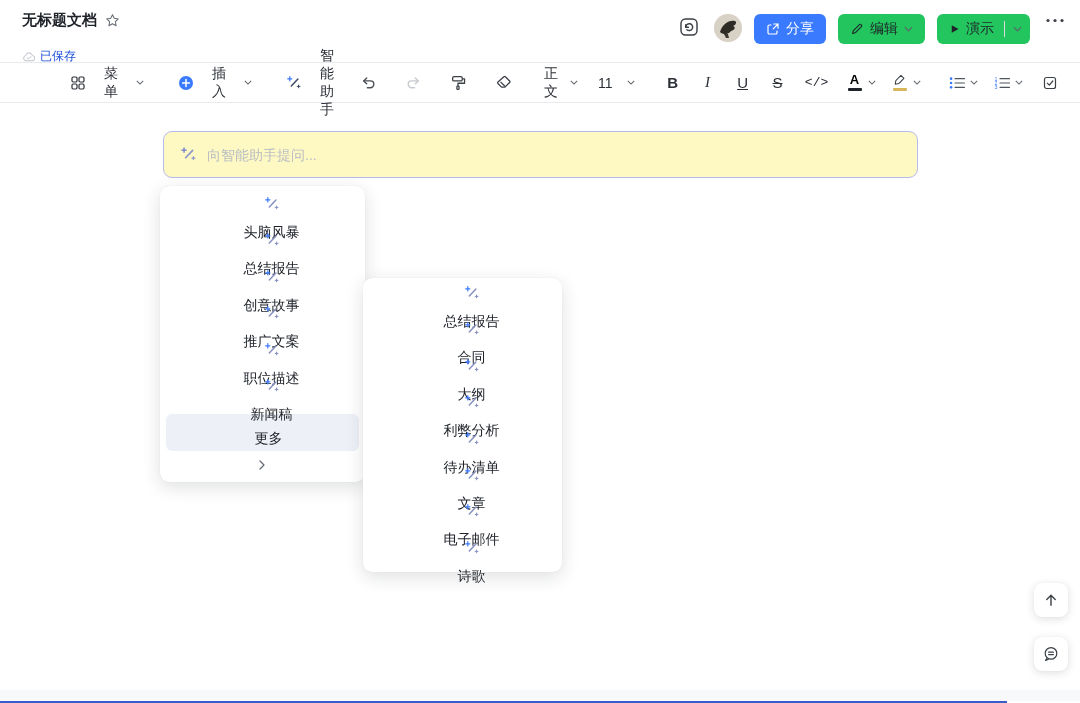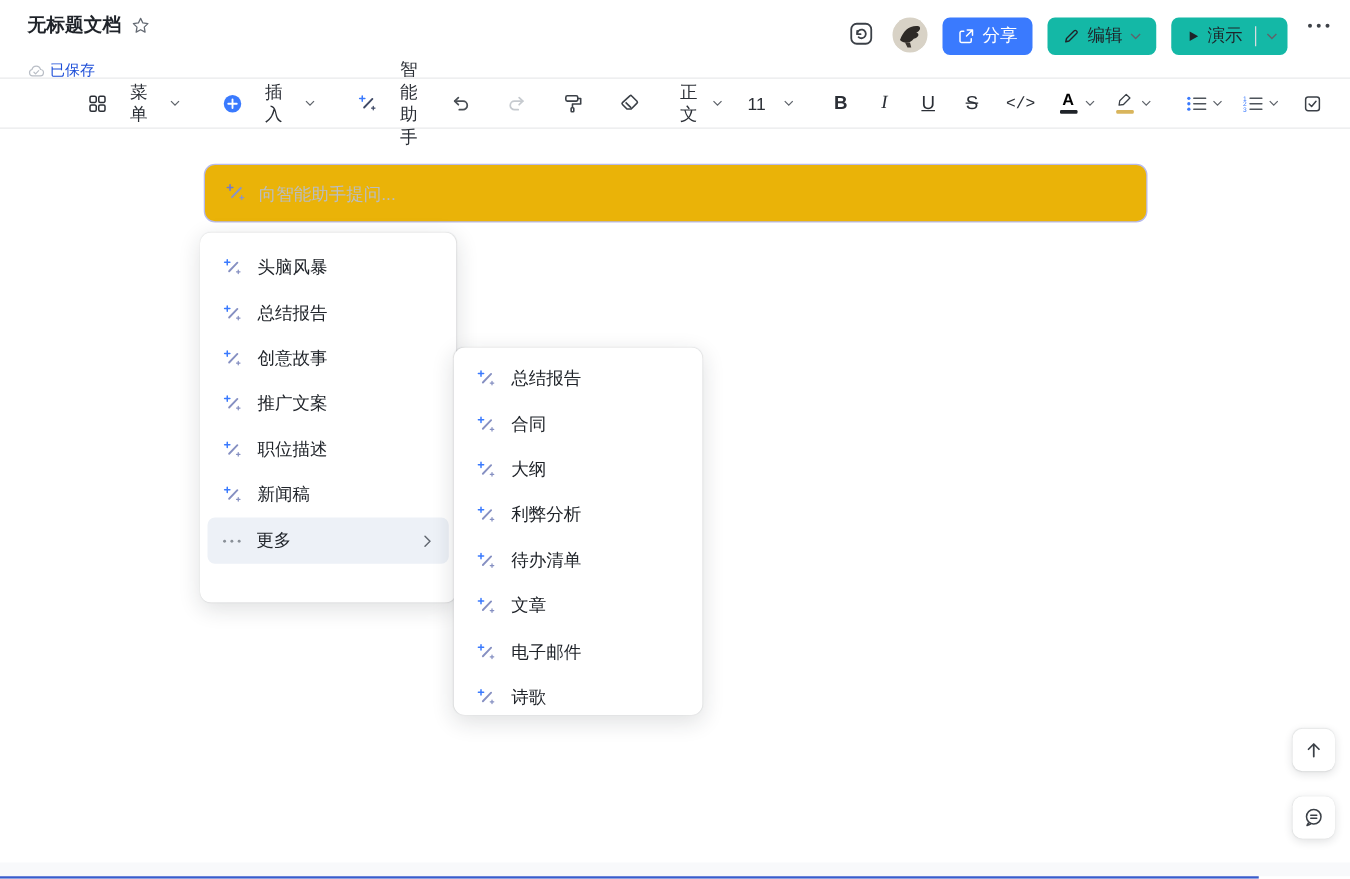--- a/index.html
+++ b/index.html
@@ -11,21 +11,21 @@
   .titlebar { position:absolute; top:0; left:0; right:0; height:62px; }
   .doc-info { position:absolute; left:22px; top:11px; }
   .doc-title-row { display:flex; align-items:center; gap:8px; }
   .doc-title { font-size:15px; font-weight:700; color:#1f2329; }
   .save-row { display:flex; align-items:center; gap:4px; margin-top:18px; color:#1d4ed8; font-size:12px;text-align:center; }
   .header-actions { position:absolute; right:12px; top:14px; display:flex; align-items:flex-start; gap:12px; height:32px; }
   .icon-btn { background:none; border:none; cursor:pointer; display:flex; align-items:center; justify-content:center; width:26px; height:26px; }
   .avatar { width:28px; height:28px; border-radius:50%; overflow:hidden; background:#ddd8cd; display:flex; align-items:center; justify-content:center; cursor:pointer; }
   .btn { display:flex; align-items:center; gap:6px; height:30px; border:none; border-radius:6px; font-size:14px; cursor:pointer; padding:0 12px; }
   .btn-share { background:var(--accent); color:#fff; }
-  .btn-gray { background:#14b8a6; color:#1f2329; }
+  .btn-gray { background:#22c55e; color:#1f2329; }
   .btn-split { padding-right:8px; }
   .split-divider { width:1px; height:16px; background:#d9dbdf; margin:0 2px 0 4px; }
   .chev { display:inline-flex; color:#5f646b; }
   .hdr-more { background:none; border:none; cursor:pointer; padding:4px; color:#3e4248; display:flex; }
 
   
   .toolbar { position:absolute; top:62px; left:0; right:0; height:41px; border-top:1px solid #e9eaec; border-bottom:1px solid #e9eaec;
              display:flex; align-items:center; padding-left:64px; }
   .tb-group { display:flex; align-items:center; gap:7px; }
   .tb-btn { display:flex; align-items:center; gap:18px; background:none; border:none; font-size:14px; color:#2b2f36; cursor:pointer; padding:5px 6px; border-radius:4px; }
@@ -38,29 +38,29 @@
   .fmt.s { text-decoration:line-through; }
   .fmt.code { font-family:"Liberation Mono","DejaVu Sans Mono",monospace; font-size:13px; width:34px; }
   .color-tool { display:flex; flex-direction:column; align-items:center; gap:2px; background:none; border:none; cursor:pointer; padding:3px 2px; }
   .color-bar { width:14px; height:3px; background:#1f2329; border-radius:1px; }
   .hl-bar { background:var(--highlighter-bar); }
   .tool-with-chev { display:flex; align-items:center; gap:4px; background:none; border:none; cursor:pointer; padding:4px 3px; }
   .dd-label { font-size:14px; color:#2b2f36; }
 
   
   .ai-input-wrap { position:absolute; left:163px; top:131px; width:755px; height:47px; border:1px solid #b7baec; border-radius:9px;
-                   display:flex; align-items:center; gap:10px; padding:0 16px; background:#eab308; }
+                   display:flex; align-items:center; gap:10px; padding:0 16px; background:#fef9c3; }
   .ai-input-wrap input { flex:1; border:none; outline:none; font-size:14px; color:#1f2329; background:transparent; font-family:inherit; }
   .ai-input-wrap input::placeholder { color:#b9bdc4; }
 
   .menu-panel { position:absolute; background:#fff; border-radius:9px; box-shadow:0 5px 18px rgba(31,35,41,.14), 0 0 1px rgba(31,35,41,.12); }
   .panel-main { left:160px; top:186px; width:205px; height:296px; padding-top:10px; }
   .panel-sub  { left:363px; top:278px; width:199px; height:294px; padding-top:7px; }
   .menu-section-title { font-size:12px; color:#9aa2ab; padding:2px 0 4px 18px; }
-  .menu-item { height:36.4px; display:flex; align-items:center; gap:12px; padding-left:18px; font-size:14px; color:#20242a; cursor:pointer; }
+  .menu-item { height:36.4px; display:flex; align-items:center; gap:12px; padding-left:18px; font-size:14px; color:#20242a; cursor:pointer;flex-direction:column; }
   .menu-item.highlight { margin:0 6px; padding-left:12px; border-radius:6px; background:var(--highlight-row); }
   .menu-item .mi-label { flex:1; }
   .chev-right { margin-right:14px; display:flex; }
 
   
   .float-btn { position:absolute; left:1034px; width:34px; height:34px; background:#fff; border:none; border-radius:8px;
                box-shadow:0 2px 8px rgba(31,35,41,.14), 0 0 1px rgba(31,35,41,.1); cursor:pointer;
                display:flex; align-items:center; justify-content:center; }
   .float-top { top:583px; }
   .float-feedback { top:637px; }

